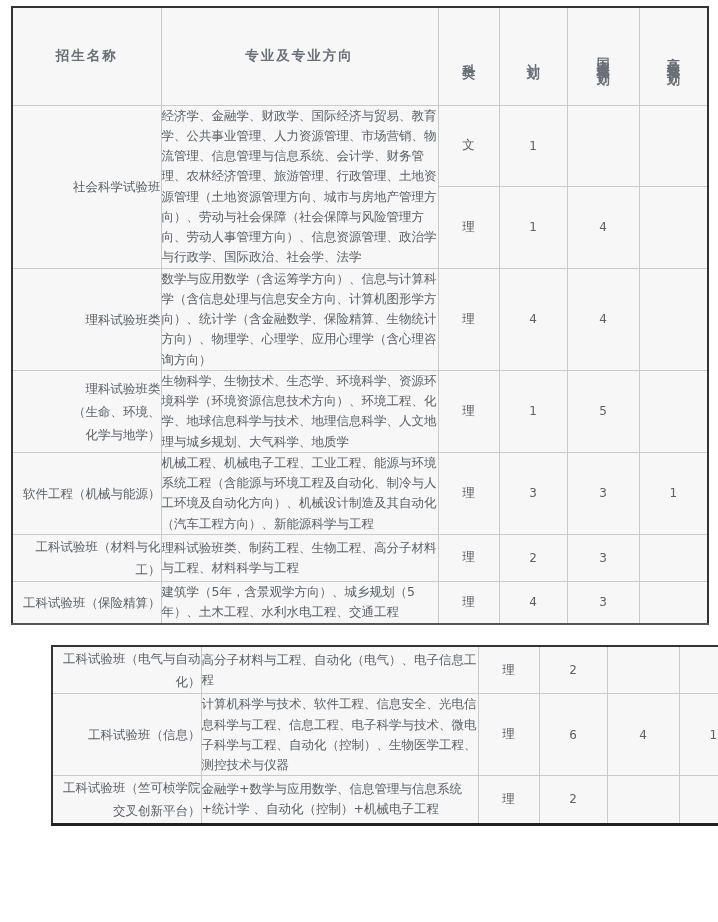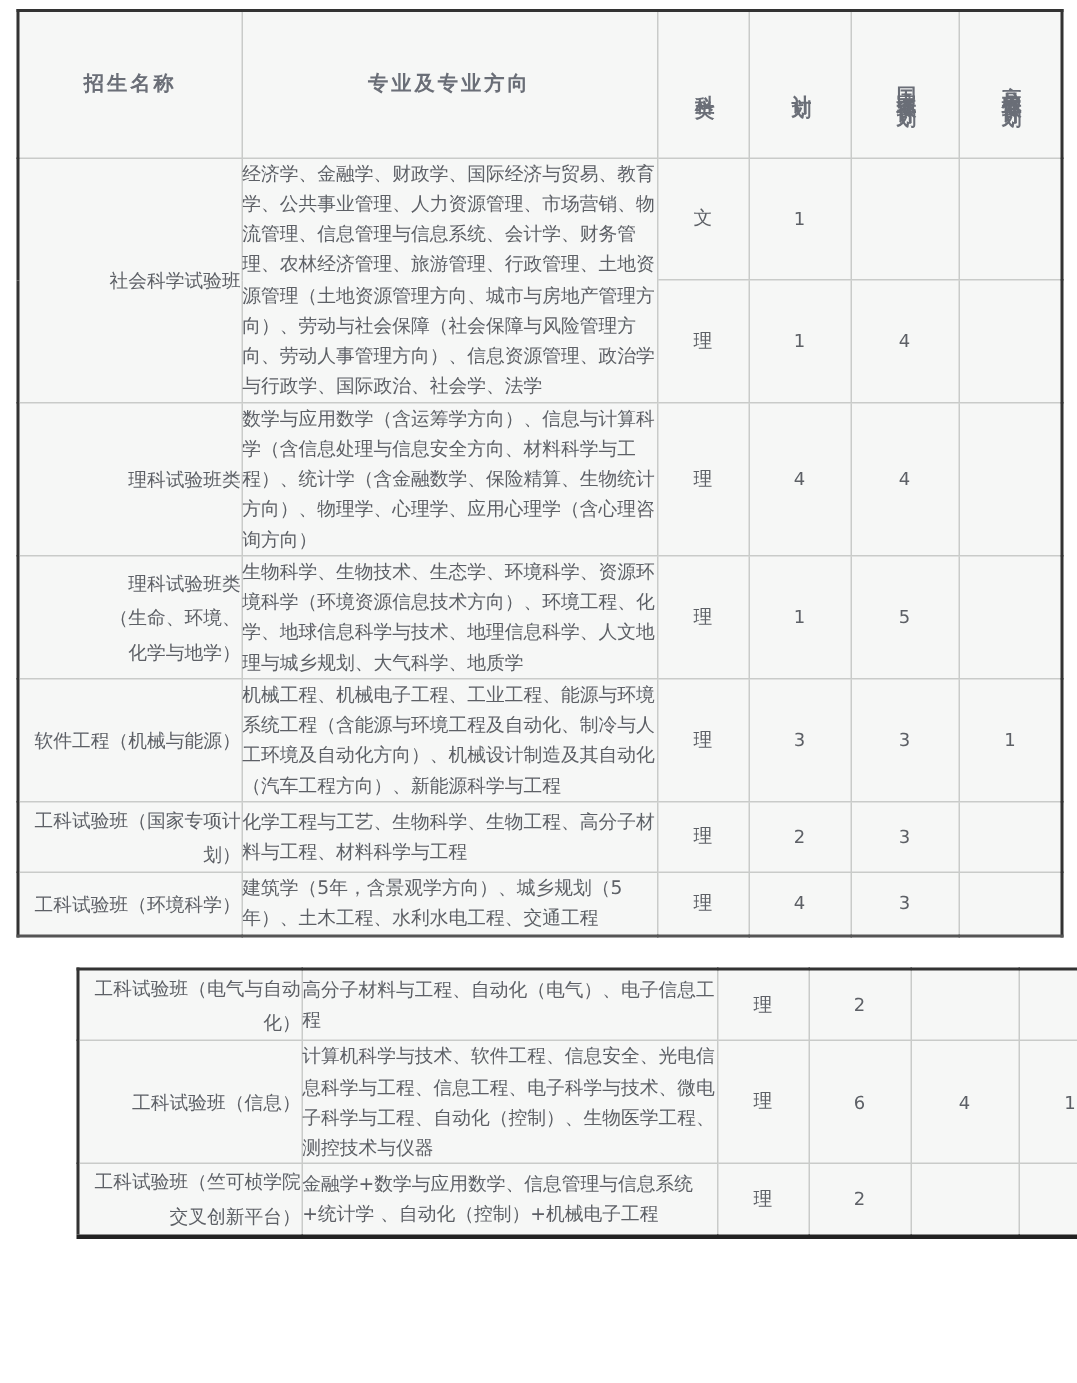--- a/index.html
+++ b/index.html
@@ -185,21 +185,21 @@
             <td class="num"></td>
           </tr>
           <tr>
             <td class="kelei">理</td>
             <td class="num">1</td>
             <td class="num">4</td>
             <td class="num"></td>
           </tr>
           <tr>
             <td class="name" rowspan="1">理科试验班类</td>
-            <td class="major" rowspan="1">数学与应用数学（含运筹学方向）、信息与计算科学（含信息处理与信息安全方向、材料科学与工程）、统计学（含金融数学、保险精算、生物统计方向）、物理学、心理学、应用心理学（含心理咨询方向）</td>
+            <td class="major" rowspan="1">数学与应用数学（含运筹学方向）、信息与计算科学（含信息处理与信息安全方向、计算机图形学方向）、统计学（含金融数学、保险精算、生物统计方向）、物理学、心理学、应用心理学（含心理咨询方向）</td>
             <td class="kelei">理</td>
             <td class="num">4</td>
             <td class="num">4</td>
             <td class="num"></td>
           </tr>
           <tr>
             <td class="name" rowspan="1">理科试验班类<br>（生命、环境、<br>化学与地学）</td>
             <td class="major" rowspan="1">生物科学、生物技术、生态学、环境科学、资源环境科学（环境资源信息技术方向）、环境工程、化学、地球信息科学与技术、地理信息科学、人文地理与城乡规划、大气科学、地质学</td>
             <td class="kelei">理</td>
             <td class="num">1</td>
@@ -208,29 +208,29 @@
           </tr>
           <tr>
             <td class="name" rowspan="1">软件工程（机械与能源）</td>
             <td class="major" rowspan="1">机械工程、机械电子工程、工业工程、能源与环境系统工程（含能源与环境工程及自动化、制冷与人工环境及自动化方向）、机械设计制造及其自动化（汽车工程方向）、新能源科学与工程</td>
             <td class="kelei">理</td>
             <td class="num">3</td>
             <td class="num">3</td>
             <td class="num">1</td>
           </tr>
           <tr>
-            <td class="name" rowspan="1">工科试验班（国家专项计划）</td>
-            <td class="major" rowspan="1">化学工程与工艺、生物科学、生物工程、高分子材料与工程、材料科学与工程</td>
+            <td class="name" rowspan="1">工科试验班（材料与化工）</td>
+            <td class="major" rowspan="1">理科试验班类、制药工程、生物工程、高分子材料与工程、材料科学与工程</td>
             <td class="kelei">理</td>
             <td class="num">2</td>
             <td class="num">3</td>
             <td class="num"></td>
           </tr>
           <tr>
-            <td class="name" rowspan="1">工科试验班（环境科学）</td>
+            <td class="name" rowspan="1">工科试验班（保险精算）</td>
             <td class="major" rowspan="1">建筑学（5年，含景观学方向）、城乡规划（5年）、土木工程、水利水电工程、交通工程</td>
             <td class="kelei">理</td>
             <td class="num">4</td>
             <td class="num">3</td>
             <td class="num"></td>
           </tr>
         </tbody>
     </table>
   </div>
 

